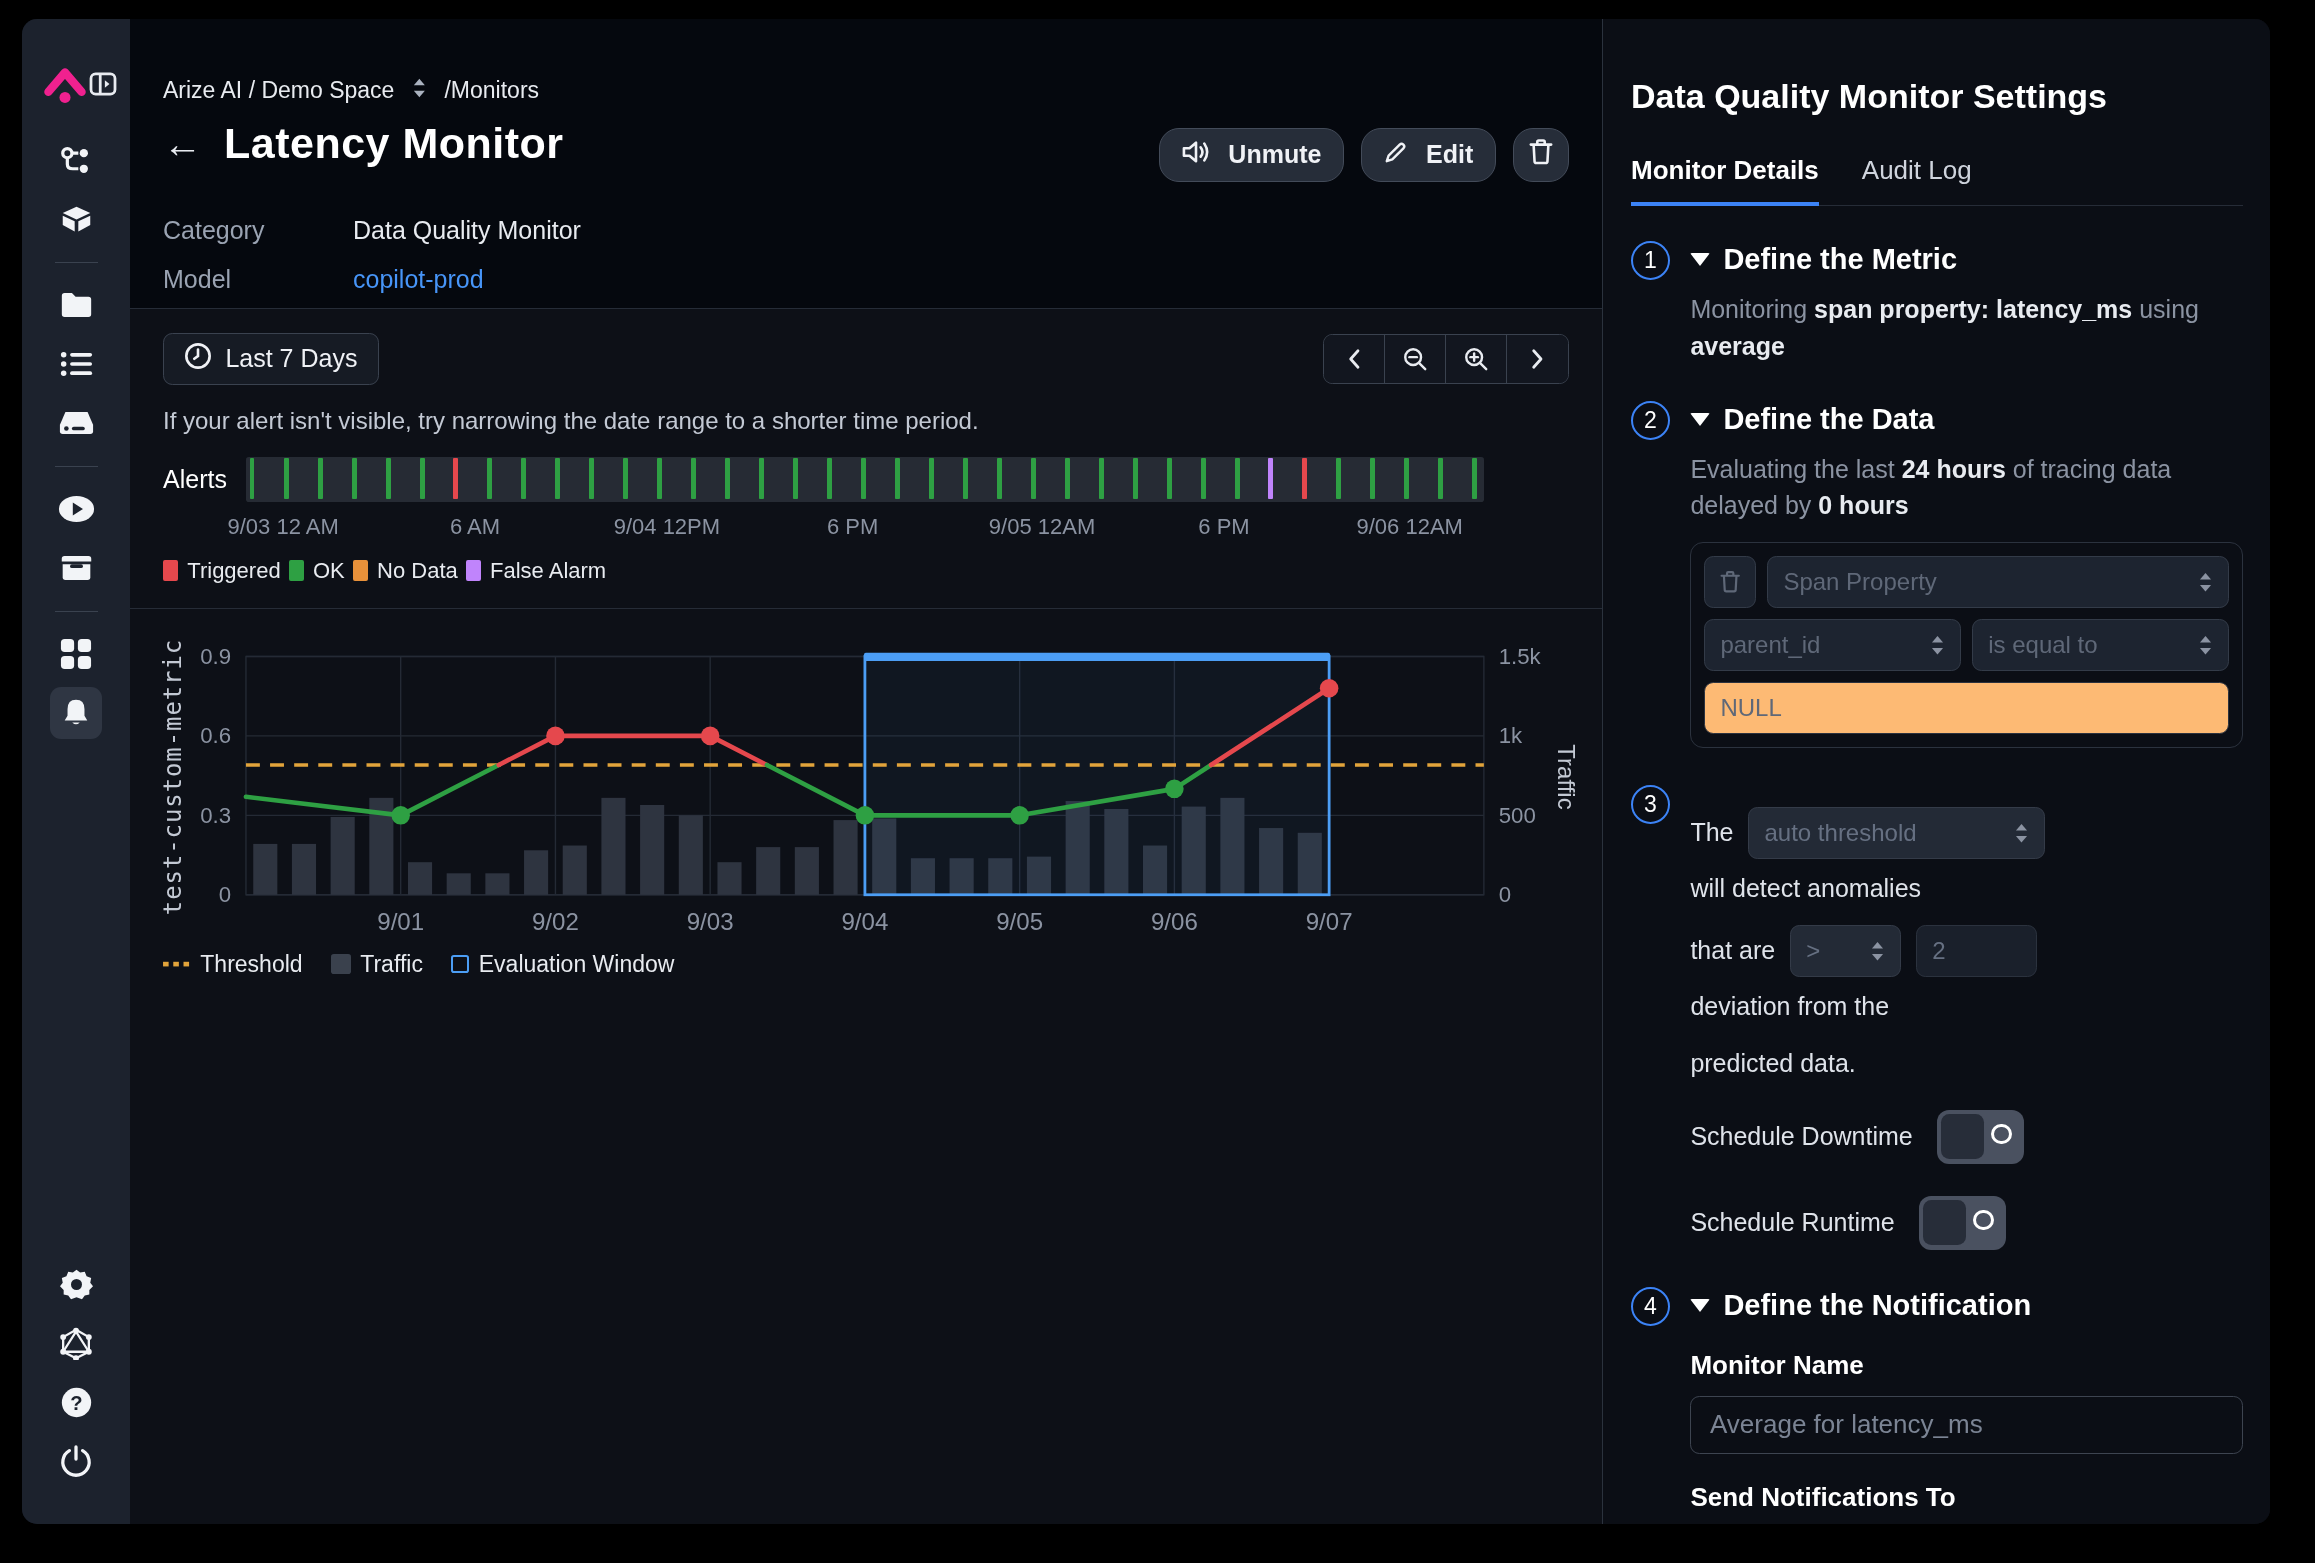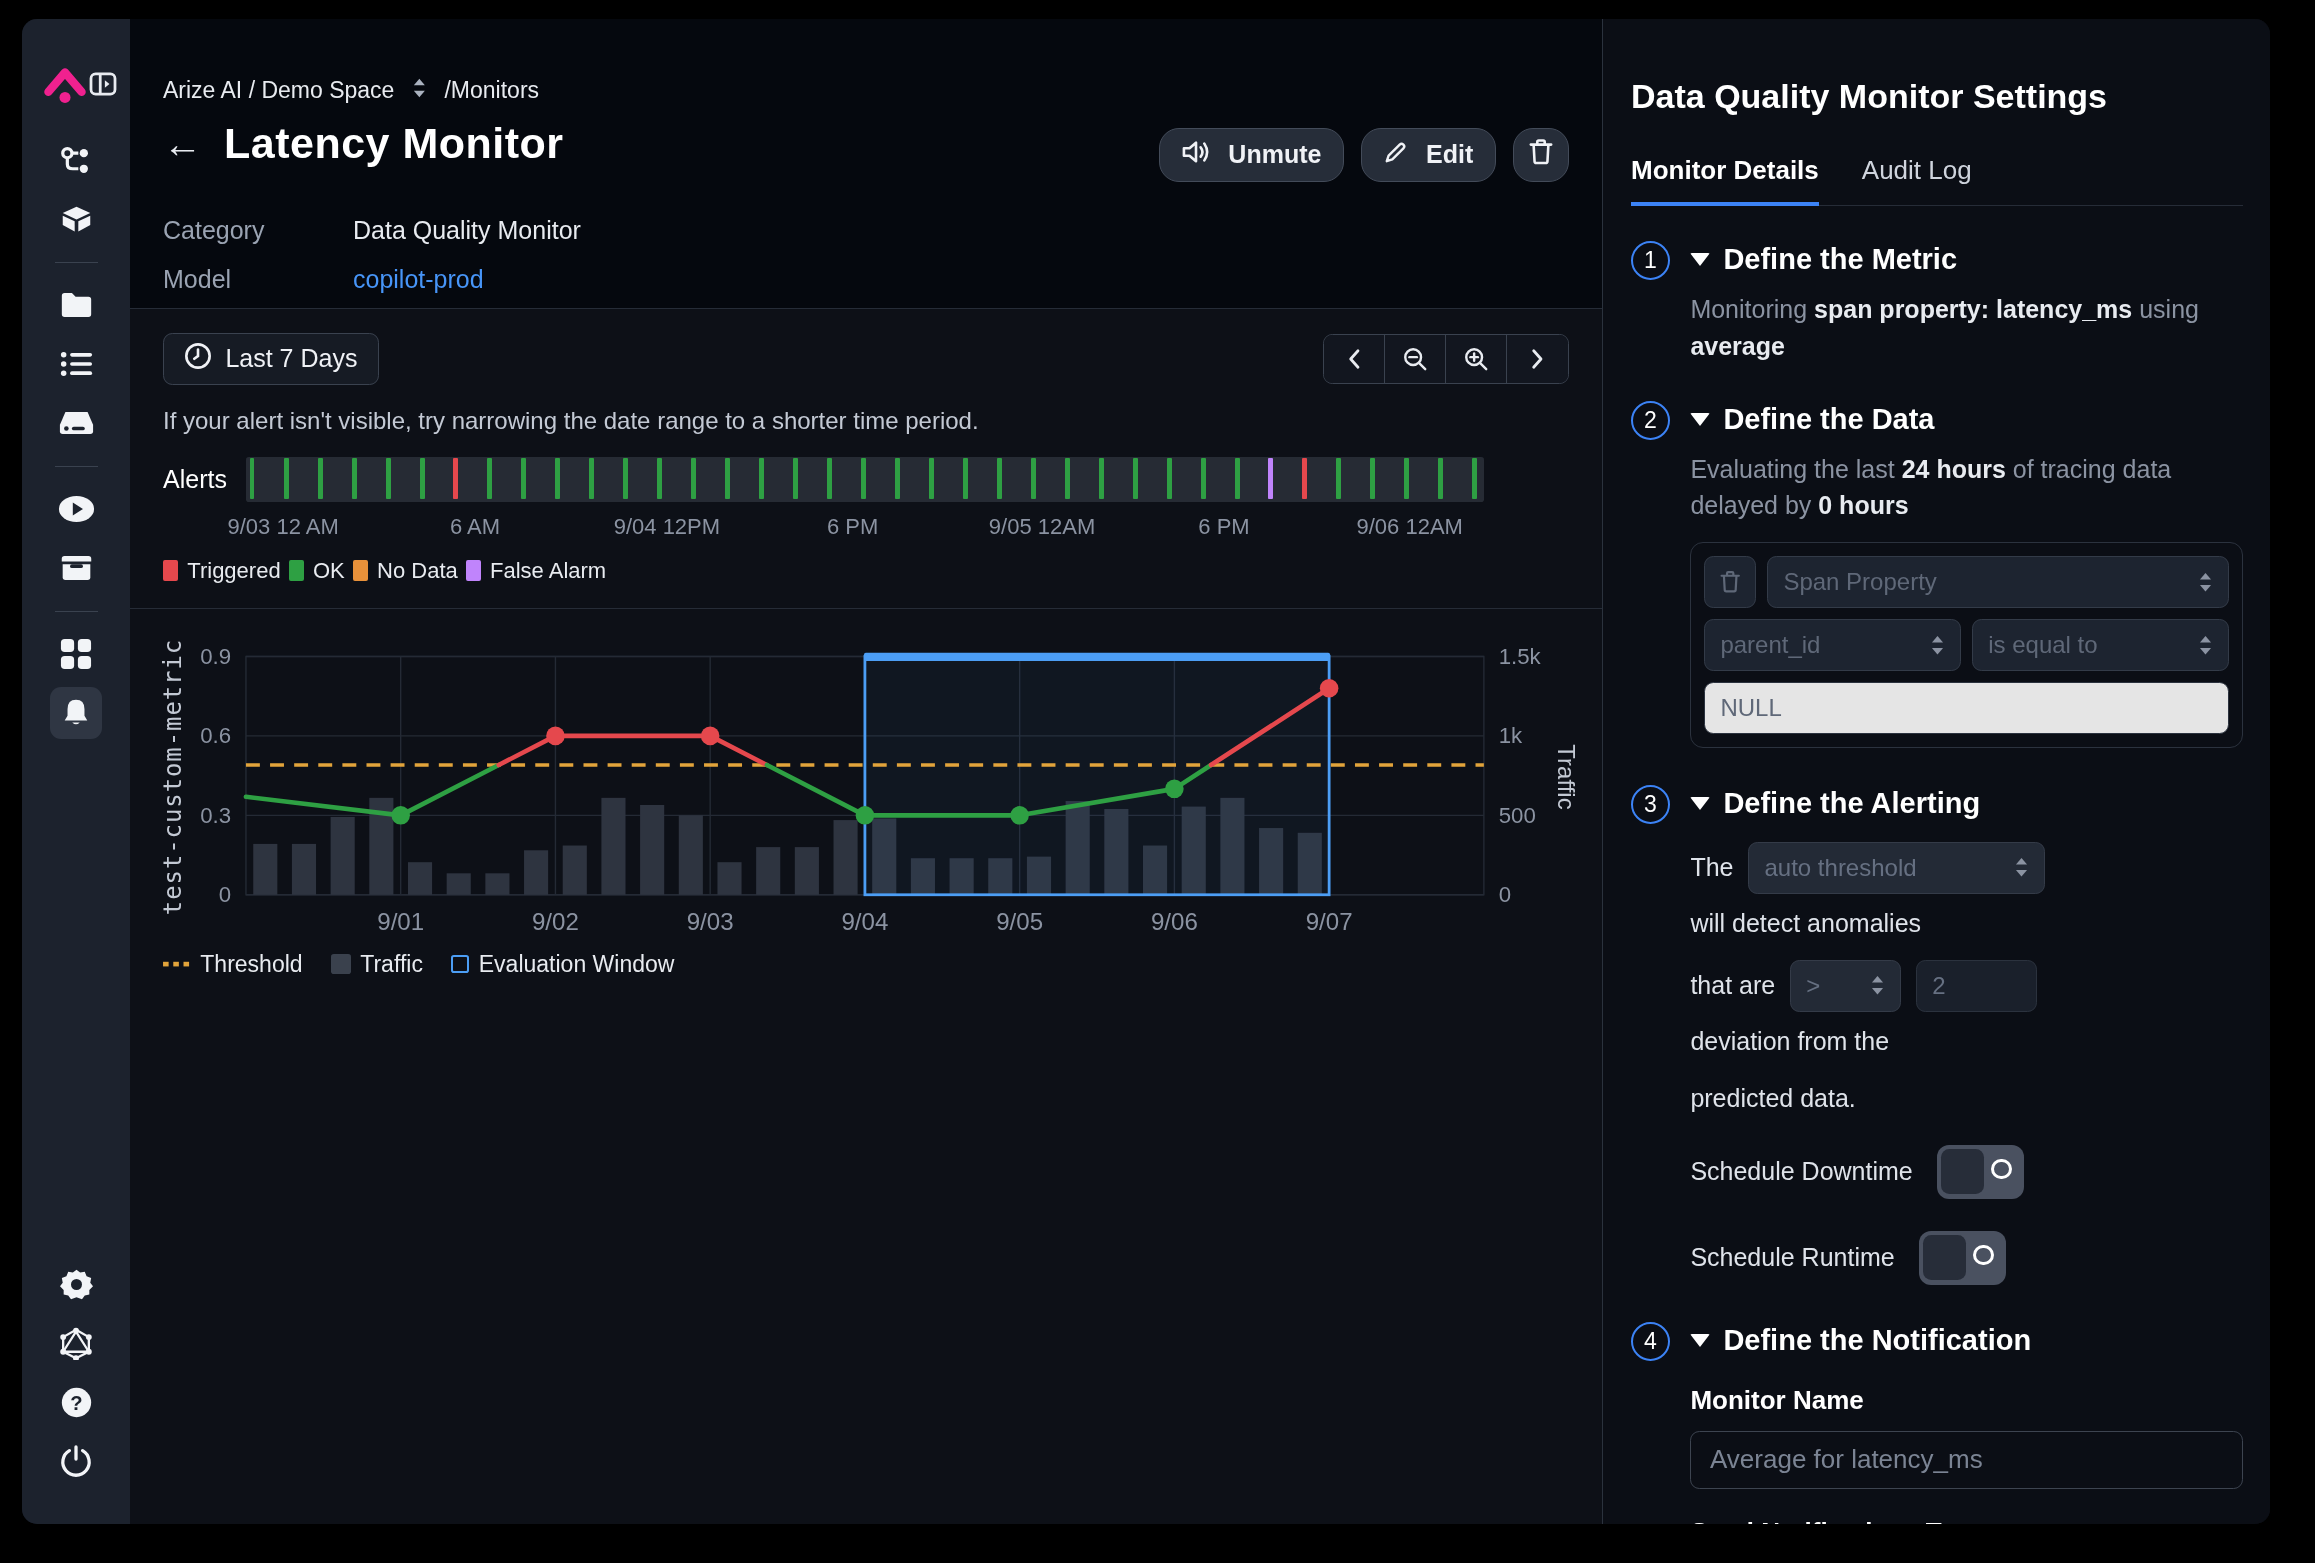--- a/index.html
+++ b/index.html
@@ -70,21 +70,21 @@
   .step-num { flex:0 0 39px; width:39px; height:39px; border:2.8px solid #3c83f6; border-radius:50%; background:#0b0e15; color:#fff; font-size:23px; display:flex; align-items:center; justify-content:center; }
   .step-body { flex:1; min-width:0; }
   .step-title { display:flex; align-items:center; gap:13px; color:#fff; font-size:29px; font-weight:bold; margin-top:1.9px; cursor:pointer; }
   .tri { width:0; height:0; border-left:10.2px solid transparent; border-right:10.2px solid transparent; border-top:13px solid #fff; border-radius:1.9px; }
   .step-text { margin-top:15px; color:#8b93a2; font-size:25px; line-height:1.45; }
   .step-text b { color:#e8ebf0; }
   .filter-card { margin-top:18.6px; border:1.9px solid #2b323e; border-radius:13px; padding:13px; }
   .f-row { display:flex; gap:11px; margin-top:11px; }
   .f-row:first-child { margin-top:0; }
   .f-sel { flex:1; height:52px; background:#1d2430; border:1.9px solid #333b48; border-radius:9.3px; display:flex; align-items:center; justify-content:space-between; padding:0 15px; color:#5f6878; font-size:24px; cursor:pointer; }
-  .f-input { flex:1; height:52px; background:#e5e5e5; border:1.9px solid #2b323e; border-radius:9.3px; display:flex; align-items:center; padding:0 15px; color:#5f6878; font-size:24px; }
+  .f-input { flex:1; height:52px; background:#fdba74; border:1.9px solid #2b323e; border-radius:9.3px; display:flex; align-items:center; padding:0 15px; color:#5f6878; font-size:24px; }
   .f-trash { flex:0 0 52px; height:52px; background:#1d2430; border:1.9px solid #333b48; border-radius:9.3px; display:flex; align-items:center; justify-content:center; cursor:pointer; }
   .inline-row { display:flex; align-items:center; gap:15px; margin-top:22px; color:#dfe3ea; font-size:25px; flex-wrap:wrap; }
   .isel { height:52px; background:#232a36; border:1.9px solid #343b48; border-radius:9.3px; display:inline-flex; align-items:center; justify-content:space-between; gap:18.6px; padding:0 15px; color:#667082; font-size:24px; cursor:pointer; }
   .iinput { height:52px; width:121px; background:#1a202b; border:1.9px solid #2b323e; border-radius:9.3px; display:inline-flex; align-items:center; padding:0 15px; color:#667082; font-size:24px; }
   .toggle-row { display:flex; align-items:center; gap:24px; margin-top:32px; color:#dfe3ea; font-size:25px; }
   .toggle { width:87px; height:54px; background:#4a5160; border-radius:12px; position:relative; cursor:pointer; }
   .toggle .knob { position:absolute; left:4.6px; top:4.6px; width:43px; height:45px; background:#272d39; border-radius:8.3px; }
   .toggle .ring { position:absolute; right:12px; top:14px; width:20.4px; height:20.4px; border:3.7px solid #fff; border-radius:50%; }
   .field-label { margin-top:28px; color:#fff; font-size:26px; font-weight:bold; }
   .big-input { margin-top:15px; height:58px; border:1.9px solid #3d4450; border-radius:9.3px; display:flex; align-items:center; justify-content:space-between; padding:0 18.6px; color:#7b8494; font-size:26px; background:transparent; }
@@ -577,24 +577,20 @@
             <div class="f-row">
               <div class="f-input">NULL</div>
             </div>
           </div>
         </div>
       </div>
 
       <div class="step">
         <div class="step-num">3</div>
         <div class="step-body">
-          <div class="step-title">
-            <span class="tri"></span>
-            <span>Define the Alerting</span>
-          </div>
           <div class="inline-row">
             <span>The</span>
             <div class="isel" style="min-width:297px">
               <span>auto threshold</span>
               <svg width="15" height="20.4" viewBox="0 0 16 22">
                   <path d="M2 8 L8 1 L14 8 Z" fill="#8b93a2"></path>
                   <path d="M2 14 L8 21 L14 14 Z" fill="#8b93a2"></path>
                 </svg>
             </div>
             <span>will detect anomalies</span>

